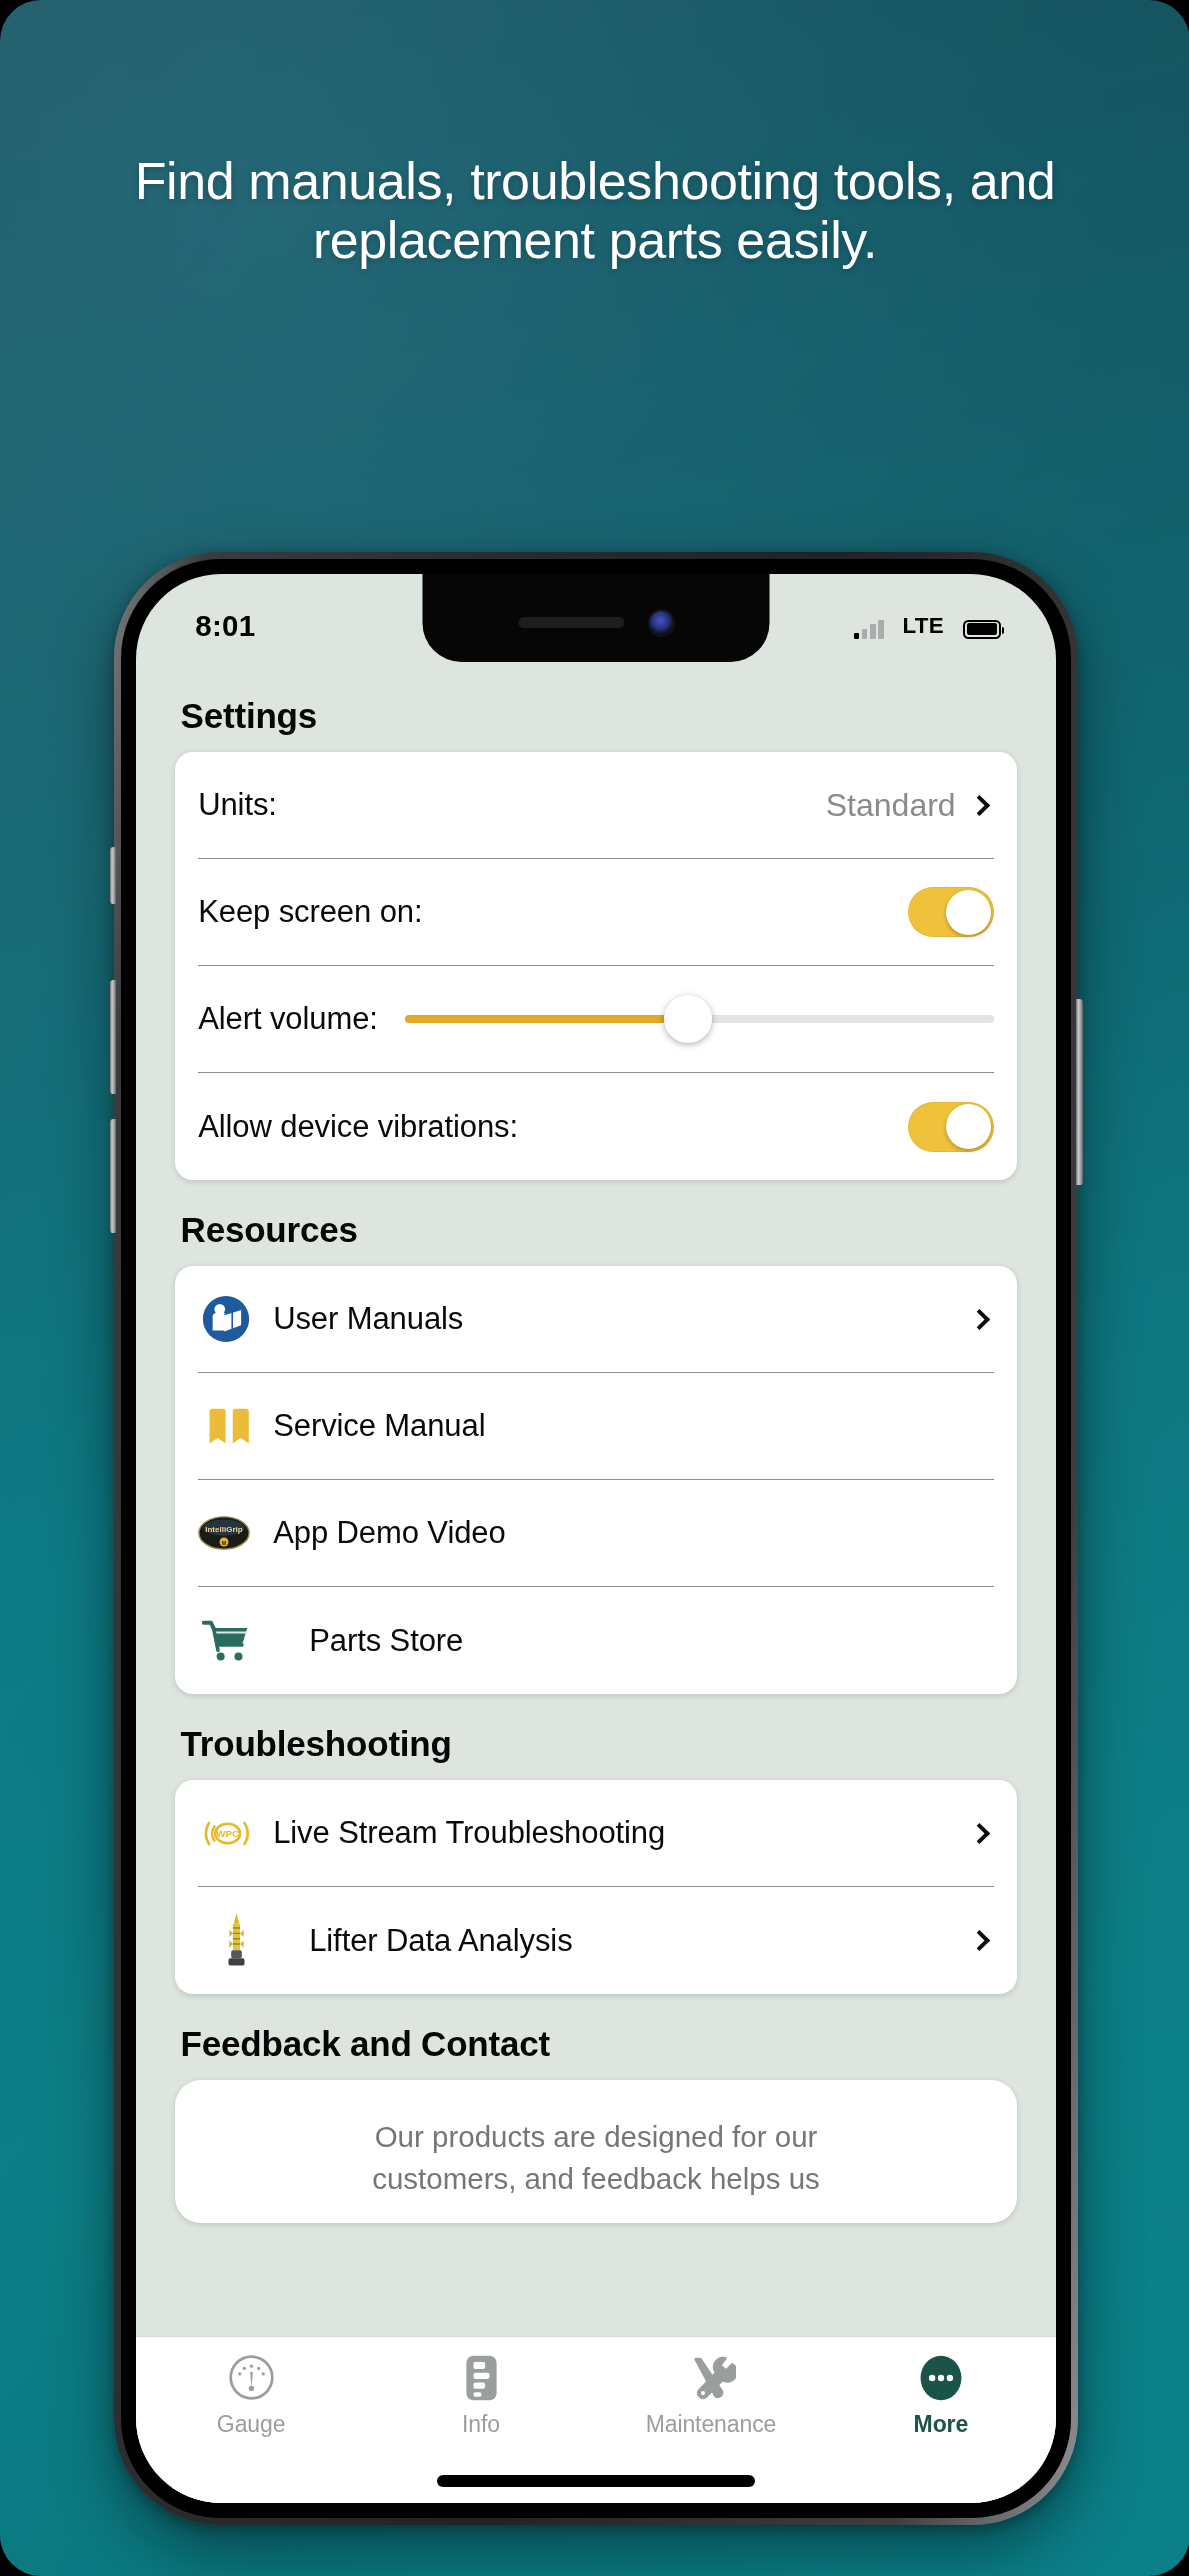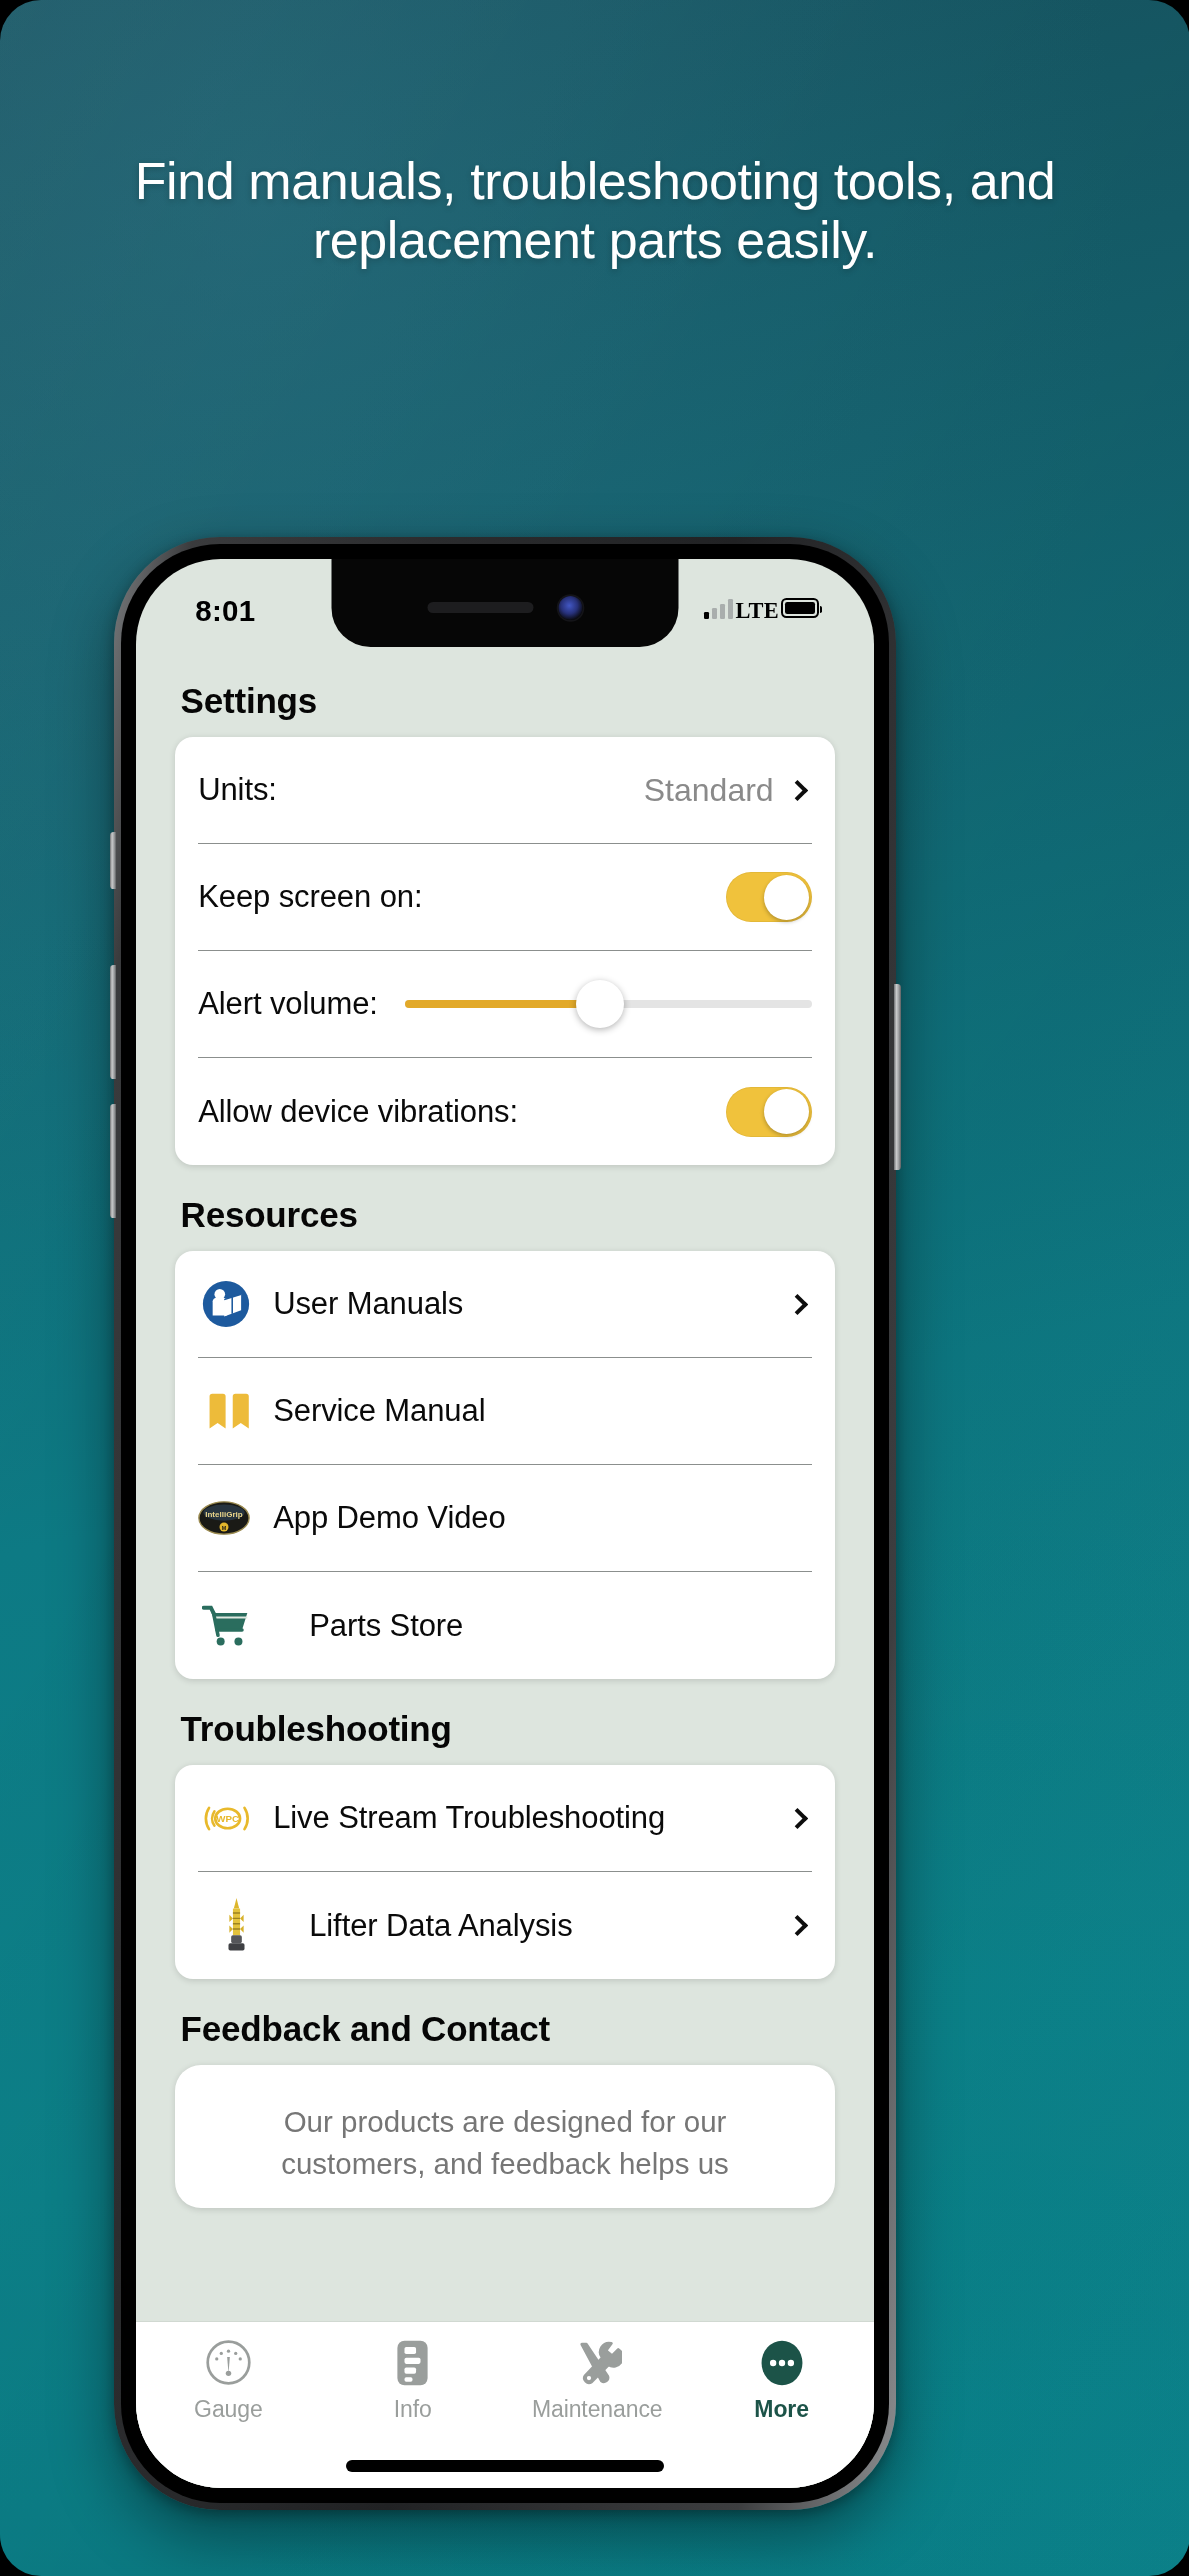--- a/index.html
+++ b/index.html
@@ -45,22 +45,22 @@
     letter-spacing: -0.4px;
     padding: 0 81px;
     text-shadow: 0 1.8px 6.3px rgba(0,0,0,0.22);
     z-index: 5;
   }
 
   
   #phone {
     position: absolute;
     left: 114px;
-    top: 537px;
-    width: 782px;
+    top: 552px;
+    width: 964px;
     height: 1973px;
     border-radius: 106px;
     background: linear-gradient(100deg, #7b7d7f 0%, #3a3b3d 7%, #2b2c2e 28%, #212224 55%, #3d3e40 86%, #8e9092 100%);
     padding: 7.2px;
     box-shadow: 0 25px 63px rgba(0,0,0,0.42), 0 3.6px 12.5px rgba(0,0,0,0.3);
     z-index: 4;
   }
   #phone-inner {
     position: relative;
     width: 100%; height: 100%;
@@ -113,21 +113,21 @@
     position: relative;
     height: 88px;
     display: flex;
     align-items: center;
     justify-content: space-between;
     padding: 16px 55px 0 59px;
     z-index: 20;
     color: #000;
   }
   #clock { font-size: 29.5px; font-weight: 600; letter-spacing: 0.3px; }
-  #status-right { display: flex; align-items: flex-start; gap: 2px; font-family: Liberation Serif, serif; }
+  #status-right { display: flex; align-items: flex-end; gap: 19px; }
   .sig { display: flex; align-items: flex-end; gap: 2.7px; height: 20.6px; }
   .sig i { display: block; width: 5.4px; border-radius: 1.3px; background: #000; }
   .sig i:nth-child(1){ height: 6.3px; }
   .sig i:nth-child(2){ height: 10.7px; background:#a9aead; }
   .sig i:nth-child(3){ height: 15px; background:#a9aead; }
   .sig i:nth-child(4){ height: 19.7px; background:#a9aead; }
   #lte { font-size: 22.4px; font-weight: 600; letter-spacing: 0.2px; }
   #battery {
     position: relative;
     width: 38px; height: 19.7px;

